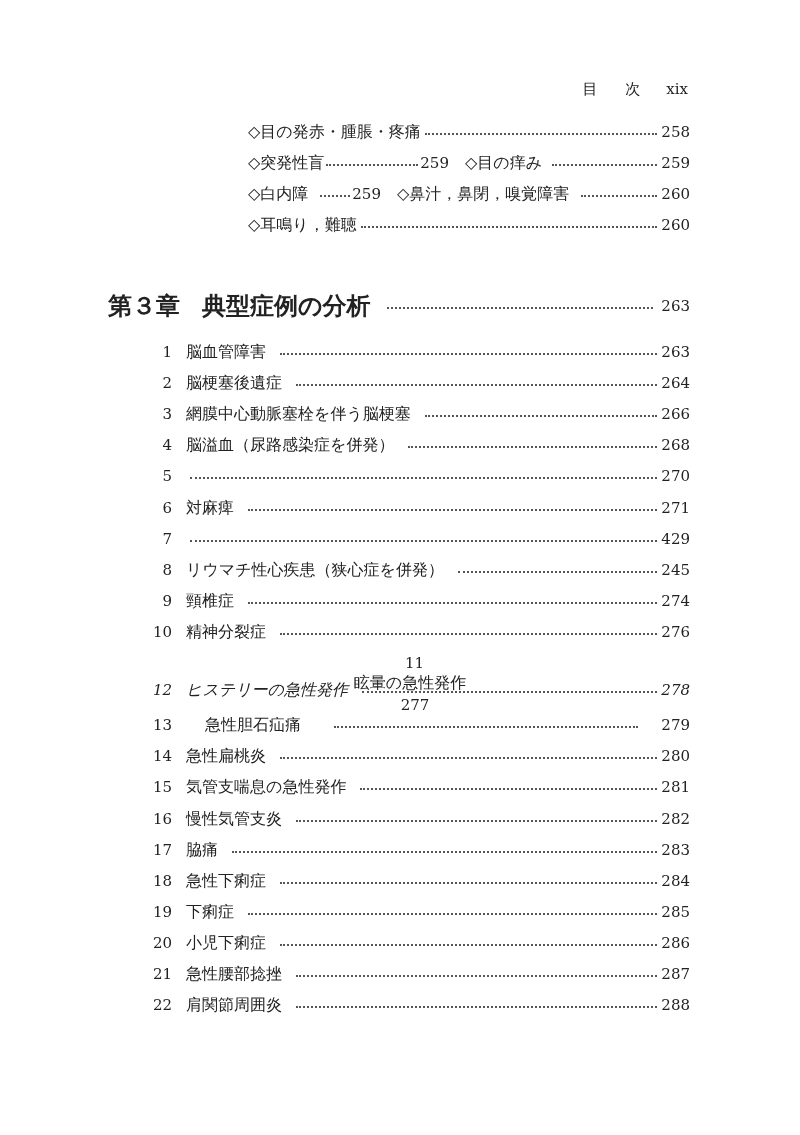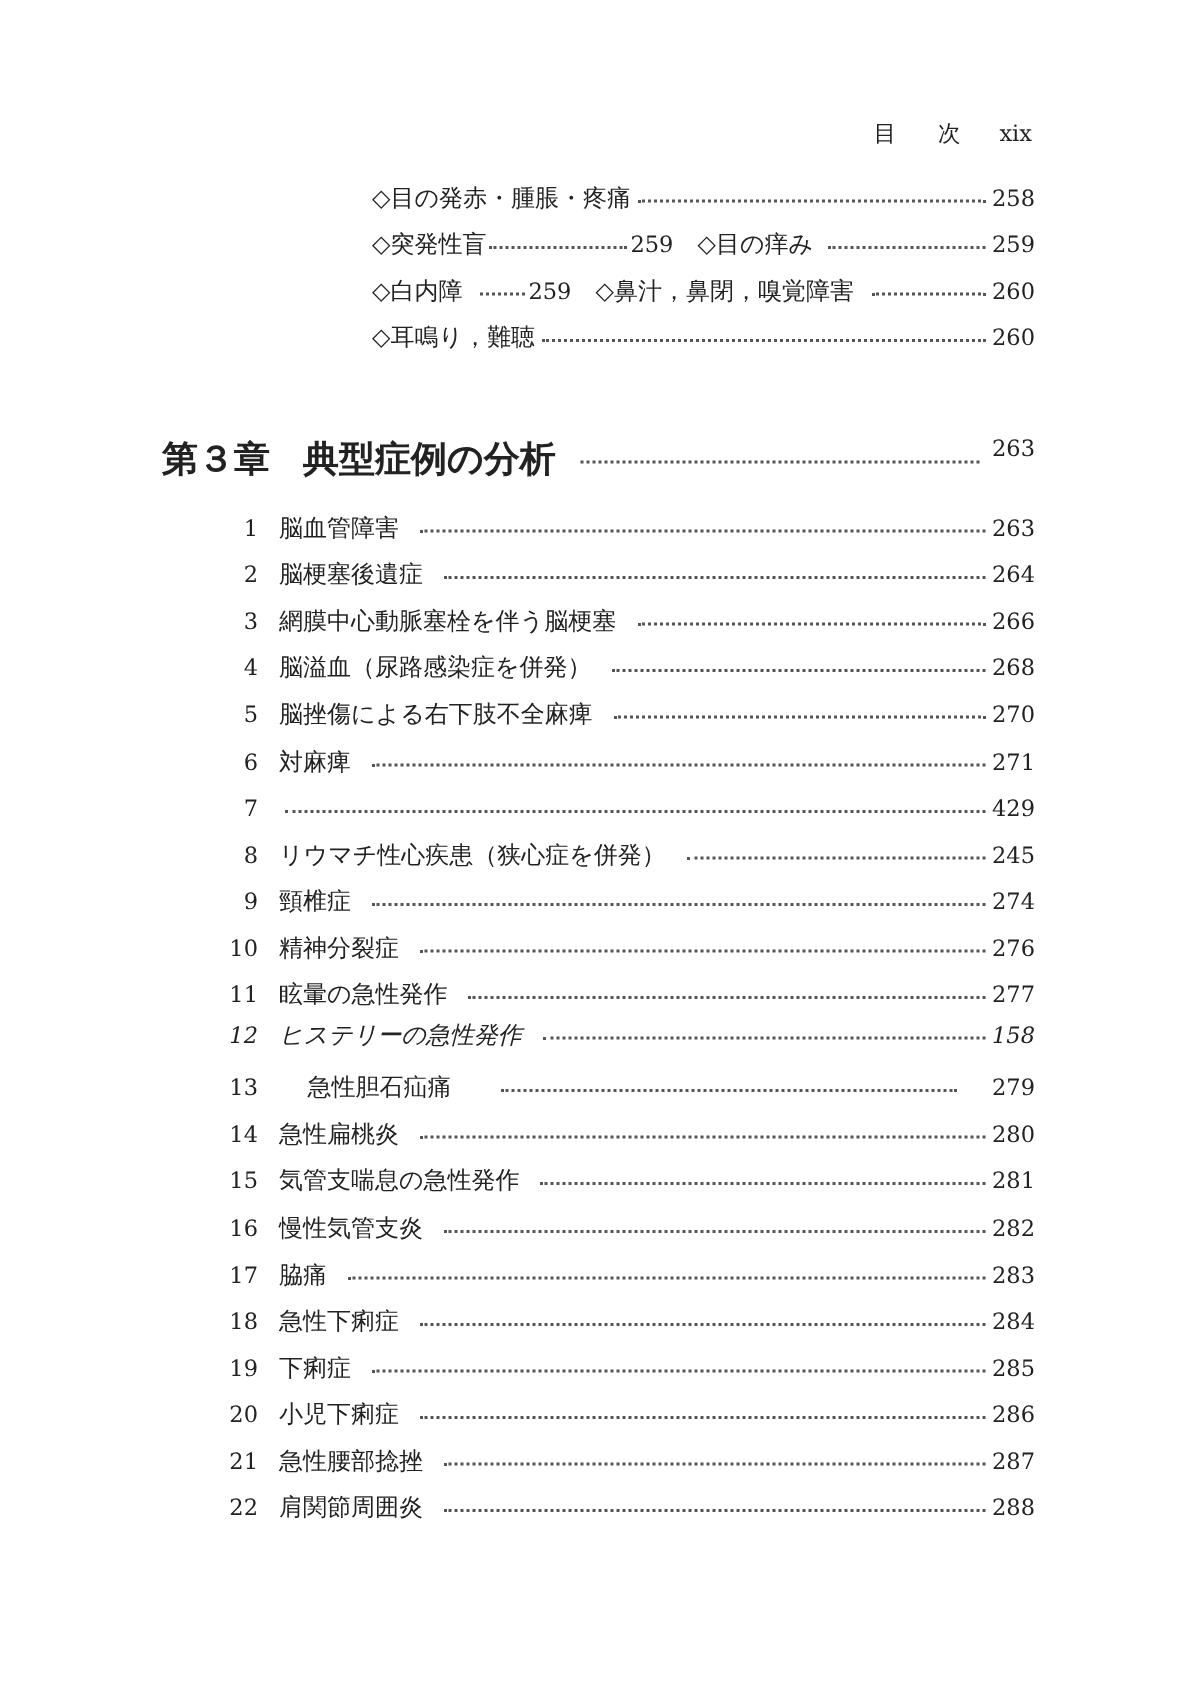--- a/index.html
+++ b/index.html
@@ -17,21 +17,21 @@
       position: absolute; display: flex; align-items: center;
       font-size: 16px; line-height: 20px; white-space: nowrap;
     }
     .leader {
       flex: 1; overflow: hidden; margin: 0 4px;
       border-bottom: 2px dotted #555; height: 0; align-self: center; transform: translateY(2px);
     }
     .page { text-align: right; font-size: 15px; }
     .sub { left: 248px; width: 442px; }
     .chapter {
-      position: absolute; left: 108px; top: 290px; width: 582px; display: flex; align-items: flex-start;
+      position: absolute; left: 108px; top: 290px; width: 582px; display: flex; align-items: center;
       font-family: "DejaVu Sans", "Liberation Sans", sans-serif; font-weight: bold; font-size: 24px;
     }
     .chapter .ch-num { margin-right: 22px; }
     .chapter .leader { margin-left: 16px; margin-right: 8px; }
     .chapter .page { font-family: "DejaVu Serif", serif; font-weight: normal; font-size: 15px; }
     .entry { left: 140px; width: 550px; }
     .entry .num { width: 32px; text-align: right; margin-right: 14px; font-size: 15px; }
     .entry .title { margin-right: 10px; }
   </style>
 </head>
@@ -96,21 +96,20 @@
       <span class="page">266</span>
     </div>
     <div class="row entry" style="top: 435.3px;">
       <span class="num">4</span>
       <span class="title">脳溢血（尿路感染症を併発）</span>
       <span class="leader"></span>
       <span class="page">268</span>
     </div>
     <div class="row entry" style="top: 466.4px;">
       <span class="num">5</span>
-      <span class="title">脳挫傷による右下肢不全麻痺</span>
       <span class="leader"></span>
       <span class="page">270</span>
     </div>
     <div class="row entry" style="top: 497.5px;">
       <span class="num">6</span>
       <span class="title">対麻痺</span>
       <span class="leader"></span>
       <span class="page">271</span>
     </div>
     <div class="row entry" style="top: 528.6px;">
@@ -129,31 +128,31 @@
       <span class="title">頸椎症</span>
       <span class="leader"></span>
       <span class="page">274</span>
     </div>
     <div class="row entry" style="top: 621.9px;">
       <span class="num">10</span>
       <span class="title">精神分裂症</span>
       <span class="leader"></span>
       <span class="page">276</span>
     </div>
-    <div class="row entry" style="top: 653px;">
+    <div class="row entry" style="top: 653px; flex-direction: column;">
       <span class="num">11</span>
       <span class="title">眩暈の急性発作</span>
       <span class="leader"></span>
       <span class="page">277</span>
     </div>
     <div class="row entry" style="top: 680px; font-style: italic;">
       <span class="num">12</span>
       <span class="title">ヒステリーの急性発作</span>
       <span class="leader"></span>
-      <span class="page">158</span>
+      <span class="page">278</span>
     </div>
     <div class="row entry" style="top: 715.2px; gap: 19px;">
       <span class="num">13</span>
       <span class="title">急性胆石疝痛</span>
       <span class="leader"></span>
       <span class="page">279</span>
     </div>
     <div class="row entry" style="top: 746.3px;">
       <span class="num">14</span>
       <span class="title">急性扁桃炎</span>

